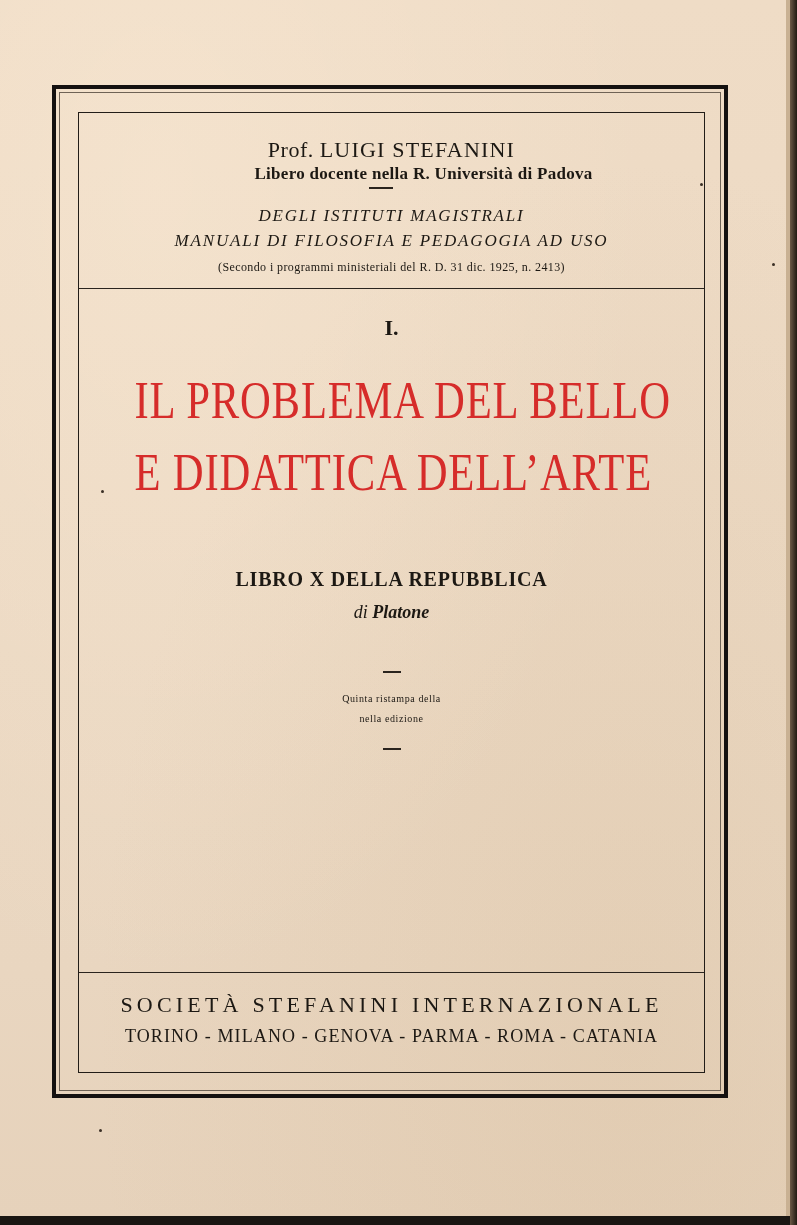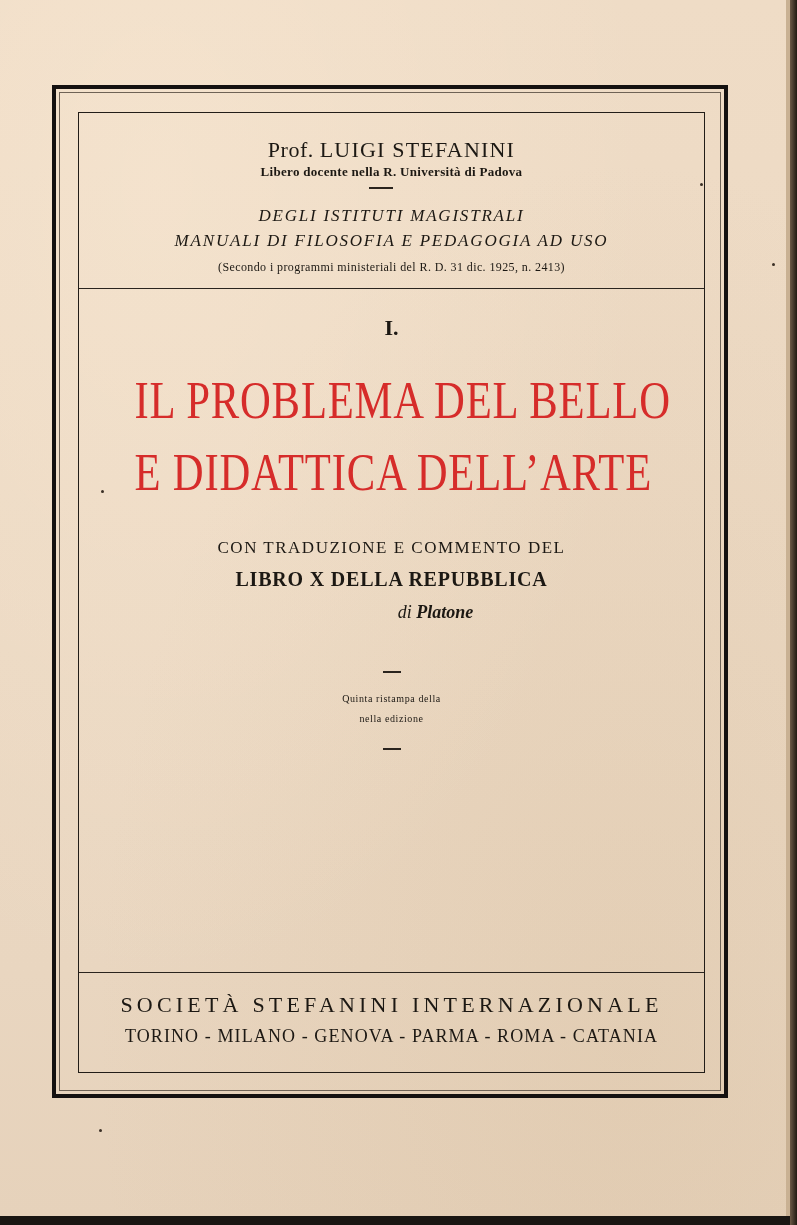--- a/index.html
+++ b/index.html
@@ -41,21 +41,21 @@
     }
     .center {
       position: absolute; left: 78px; width: 627px; text-align: center;
       white-space: nowrap;
     }
     .author {
       top: 137px; font-size: 22px; letter-spacing: 0.5px; font-weight: normal;
     }
     .author .caps { letter-spacing: 1.2px; }
     .affiliation {
-      top: 164px; font-size: 13px; font-weight: bold; letter-spacing: 0.3px;
+      top: 164px; font-size: 17px; font-weight: bold; letter-spacing: 0.3px; padding-left: 32px;
     }
     .short-rule {
       position: absolute; height: 0; border-top: 2px solid #2a241e;
     }
     .series {
       top: 203px; font-size: 17px; font-style: italic; letter-spacing: 1.8px; line-height: 25px;
     }
     .decree {
       top: 260px; font-size: 12px; letter-spacing: 0.4px;
     }
@@ -72,21 +72,21 @@
     }
     .title.l1 { top: 368px; }
     .title.l2 { top: 440px; }
     .subtitle1 {
       top: 538px; font-size: 17px; letter-spacing: 1.5px;
     }
     .subtitle2 {
       top: 568px; font-size: 20px; font-weight: bold; letter-spacing: 0.8px;
     }
     .subtitle3 {
-      top: 602px; font-size: 18px; margin-left: 44px;
+      top: 602px; font-size: 18px;
     }
     .subtitle3 .di { font-style: italic; }
     .subtitle3 .plato { font-style: italic; font-weight: bold; }
     .edition {
       top: 689px; font-size: 10px; line-height: 20px; letter-spacing: 0.6px;
     }
     .publisher {
       top: 992px; font-size: 22px; letter-spacing: 4.2px;
     }
     .cities {
@@ -117,21 +117,20 @@
   </div>
   <div class="center decree">(Secondo i programmi ministeriali del R. D. 31 dic. 1925, n. 2413)</div>
 
   <div class="hr" style="top:288px;"></div>
 
   <div class="center volume">I.</div>
 
   <div class="center title l1">IL PROBLEMA DEL BELLO</div>
   <div class="center title l2">E DIDATTICA DELL’ARTE</div>
 
-  <div class="center subtitle1">CON TRADUZIONE E COMMENTO DEL</div>
   <div class="center subtitle2">LIBRO X DELLA REPUBBLICA</div>
   <div class="center subtitle3">
     <span class="di">di</span>
     <span class="plato">Platone</span>
   </div>
 
   <div class="short-rule" style="left:383px; top:671px; width:18px;"></div>
   <div class="center edition">
     <div>Quinta ristampa della</div>
     <div>nella edizione</div>

